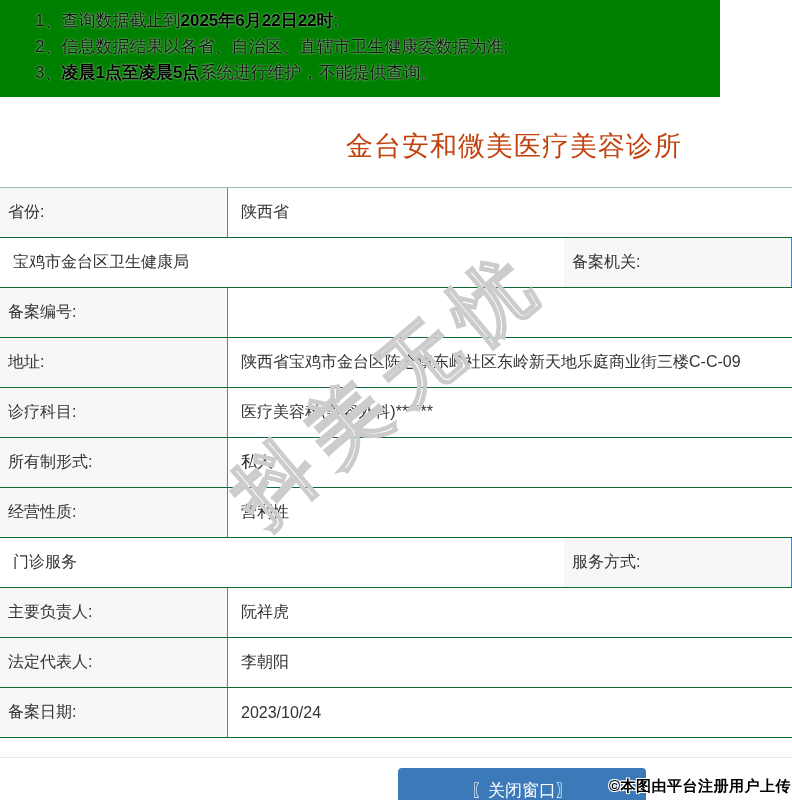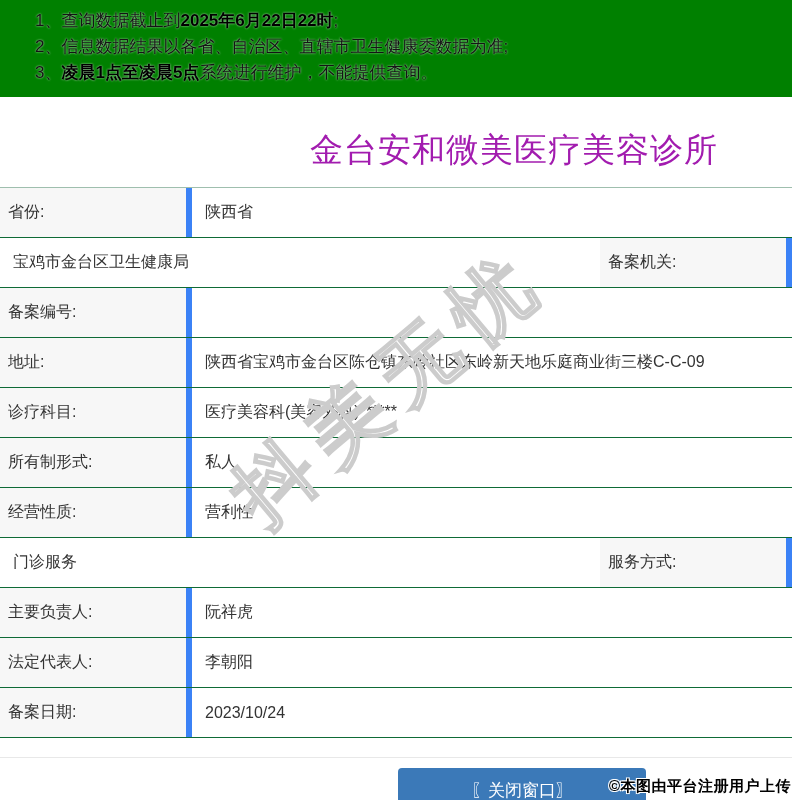--- a/index.html
+++ b/index.html
@@ -12,42 +12,42 @@
     width:792px;
     height:800px;
     overflow:hidden;
     background:#ffffff;
   }
 
   
   .banner {
     position:absolute;
     left:0; top:0;
-    width:792px;
+    width:720px;
     height:97px;
     background:#008000;
     padding:8px 10px 0 35px;
     color:#141414;
   }
   .banner .bline {
     font-size:17px;
     line-height:26px;
     white-space:nowrap;
     text-shadow:0 0 2px rgba(255,255,255,.8);
   }
   .banner .bline b { color:#000; font-weight:700; }
 
   
   .page-title {
     position:absolute;
     left:514px; top:128px;
     transform:translateX(-50%);
-    font-size:33px;
+    font-size:27px;
     font-weight:500;
-    color:#a21caf;
+    color:#c2410c;
     white-space:nowrap;
     letter-spacing:1px;
   }
 
   
   .info-table {
     position:absolute;
     left:0; top:187px;
     width:792px;
     border-top:1px solid #9fbfae;
@@ -57,23 +57,23 @@
     height:50px;
     border-bottom:1px solid #0e6b36;
   }
   .info-row .cell {
     display:flex;
     align-items:center;
     font-size:16px;
     color:#333333;
   }
   .info-row .label {
-    width:192px;
+    width:228px;
     background:#f7f7f7;
-    border-right:6px solid #3b82f6;
+    border-right:1px solid #3b82f6;
     padding-left:8px;
   }
   .info-row .value {
     flex:1;
     background:#ffffff;
     padding-left:13px;
     white-space:nowrap;
   }
 
   

